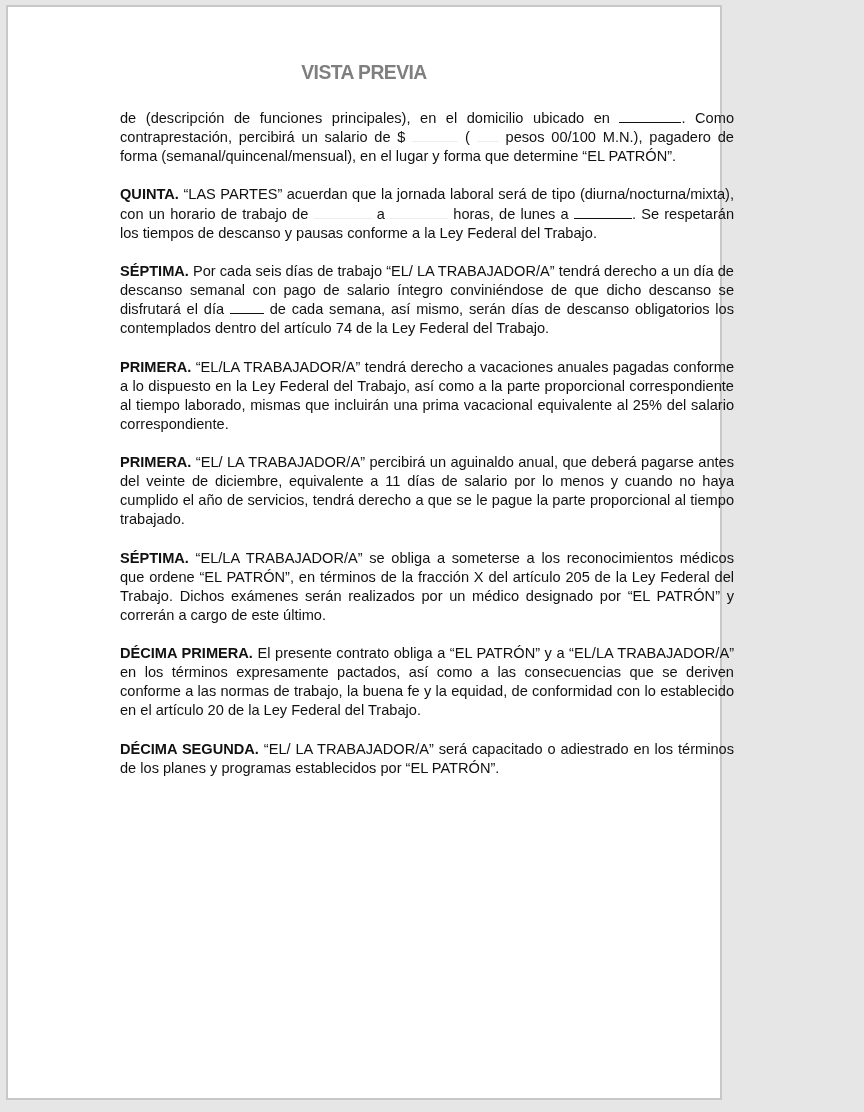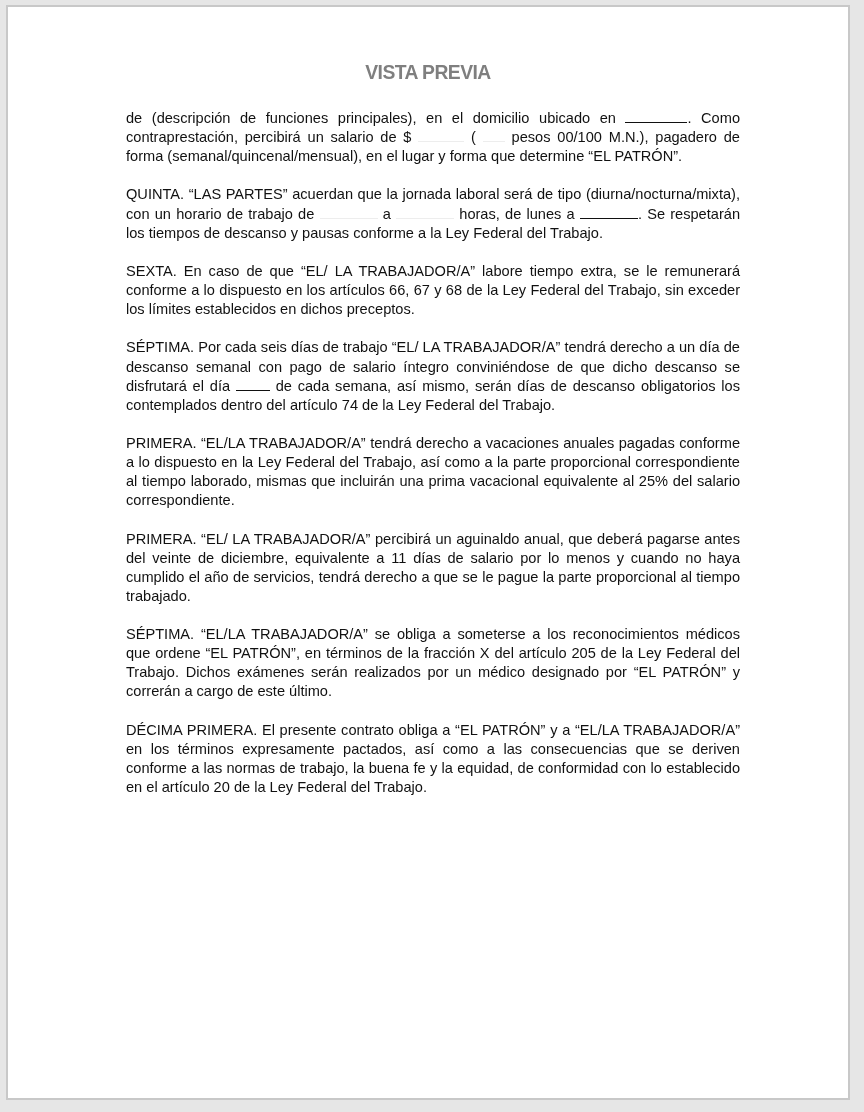--- a/index.html
+++ b/index.html
@@ -11,56 +11,56 @@
       height: 1112px;
       background: #e6e6e6;
       position: relative;
       overflow: hidden;
       font-family: "Liberation Sans", sans-serif;
     }
     .page {
       position: absolute;
       left: 6px;
       top: 5px;
-      width: 844px;
+      width: 716px;
       height: 1095px;
       background: #ffffff;
       border: 2px solid #c8c8c8;
       box-sizing: border-box;
     }
     .title {
       position: absolute;
       left: 0;
       right: 0;
       top: 53px;
       text-align: center;
       font-family: "Liberation Sans", sans-serif;
       font-weight: bold;
       font-size: 21px;
       letter-spacing: -0.6px;
       color: #7f7f7f;
       transform: scaleX(0.92);
     }
     .body-text {
       position: absolute;
-      left: 118px;
+      left: 112px;
       top: 102px;
       width: 614px;
       font-family: "Liberation Sans", sans-serif;
       font-size: 14.6px;
       line-height: 19.1px;
       color: #111111;
       text-align: justify;
     }
     .para {
       margin: 0 0 19.2px 0;
       text-align: justify;
     }
     .para .label {
-      font-weight: normal;
+      font-weight: bold;
     }
     .blank-line {
       display: inline-block;
       border-bottom: 1px solid #111;
       height: 13px;
       vertical-align: baseline;
     }
     .blank-faint {
       display: inline-block;
       border-bottom: 1px solid #ededed;
@@ -73,28 +73,28 @@
 
 <div class="page">
   <div class="title">VISTA PREVIA</div>
 
   <div class="body-text">
 
     <p class="para"><span>de (descripción de funciones principales), en el domicilio ubicado en </span><span class="blank-line" style="width:62px"></span><span>.</span><span> Como contraprestación, percibirá un salario de $ </span><span class="blank-faint" style="width:46px"></span><span> ( </span><span class="blank-faint" style="width:22px"></span><span> pesos 00/100 M.N.), pagadero de forma (semanal/quincenal/mensual), en el lugar y forma que determine “EL PATRÓN”.</span></p>
 
     <p class="para"><span class="label">QUINTA.</span><span> “LAS PARTES” acuerdan que la jornada laboral será de tipo (diurna/nocturna/mixta), con un horario de trabajo de </span><span class="blank-faint" style="width:58px"></span><span> a </span><span class="blank-faint" style="width:58px"></span><span> horas, de lunes a </span><span class="blank-line" style="width:58px"></span><span>. Se respetarán los tiempos de descanso y pausas conforme a la Ley Federal del Trabajo.</span></p>
 
-    <p class="para"><span class="label">SEXTA.</span><span> En caso de que “EL/ LA TRABAJADOR/A” labore tiempo extra, se le remunerará conforme a lo dispuesto en los artículos 66, 67 y 68 de la Ley Federal del Trabajo, sin exceder los límites establecidos en dichos preceptos.</span></p>
 
     <p class="para"><span class="label">SÉPTIMA.</span><span> Por cada seis días de trabajo “EL/ LA TRABAJADOR/A” tendrá derecho a un día de descanso semanal con pago de salario íntegro conviniéndose de que dicho descanso se disfrutará el día </span><span class="blank-line" style="width:34px"></span><span> de cada semana, así mismo, serán días de descanso obligatorios los contemplados dentro del artículo 74 de la Ley Federal del Trabajo.</span></p>
 
     <p class="para"><span class="label">PRIMERA.</span><span> “EL/LA TRABAJADOR/A” tendrá derecho a vacaciones anuales pagadas conforme a lo dispuesto en la Ley Federal del Trabajo, así como a la parte proporcional correspondiente al tiempo laborado, mismas que incluirán una prima vacacional equivalente al 25% del salario correspondiente.</span></p>
 
     <p class="para"><span class="label">PRIMERA.</span><span> “EL/ LA TRABAJADOR/A” percibirá un aguinaldo anual, que deberá pagarse antes del veinte de diciembre, equivalente a 11 días de salario por lo menos y cuando no haya cumplido el año de servicios, tendrá derecho a que se le pague la parte proporcional al tiempo trabajado.</span></p>
 
     <p class="para"><span class="label">SÉPTIMA.</span><span> “EL/LA TRABAJADOR/A” se obliga a someterse a los reconocimientos médicos que ordene “EL PATRÓN”, en términos de la fracción X del artículo 205 de la Ley Federal del Trabajo. Dichos exámenes serán realizados por un médico designado por “EL PATRÓN” y correrán a cargo de este último.</span></p>
 
     <p class="para"><span class="label">DÉCIMA PRIMERA.</span><span> El presente contrato obliga a “EL PATRÓN” y a “EL/LA TRABAJADOR/A” en los términos expresamente pactados, así como a las consecuencias que se deriven conforme a las normas de trabajo, la buena fe y la equidad, de conformidad con lo establecido en el artículo 20 de la Ley Federal del Trabajo.</span></p>
 
+    <p class="para"><span class="label">DÉCIMA SEGUNDA.</span><span> “EL/ LA TRABAJADOR/A” será capacitado o adiestrado en los términos de los planes y programas establecidos por “EL PATRÓN”.</span></p>
 
 
   </div>
 </div>
 
 </body></html>

